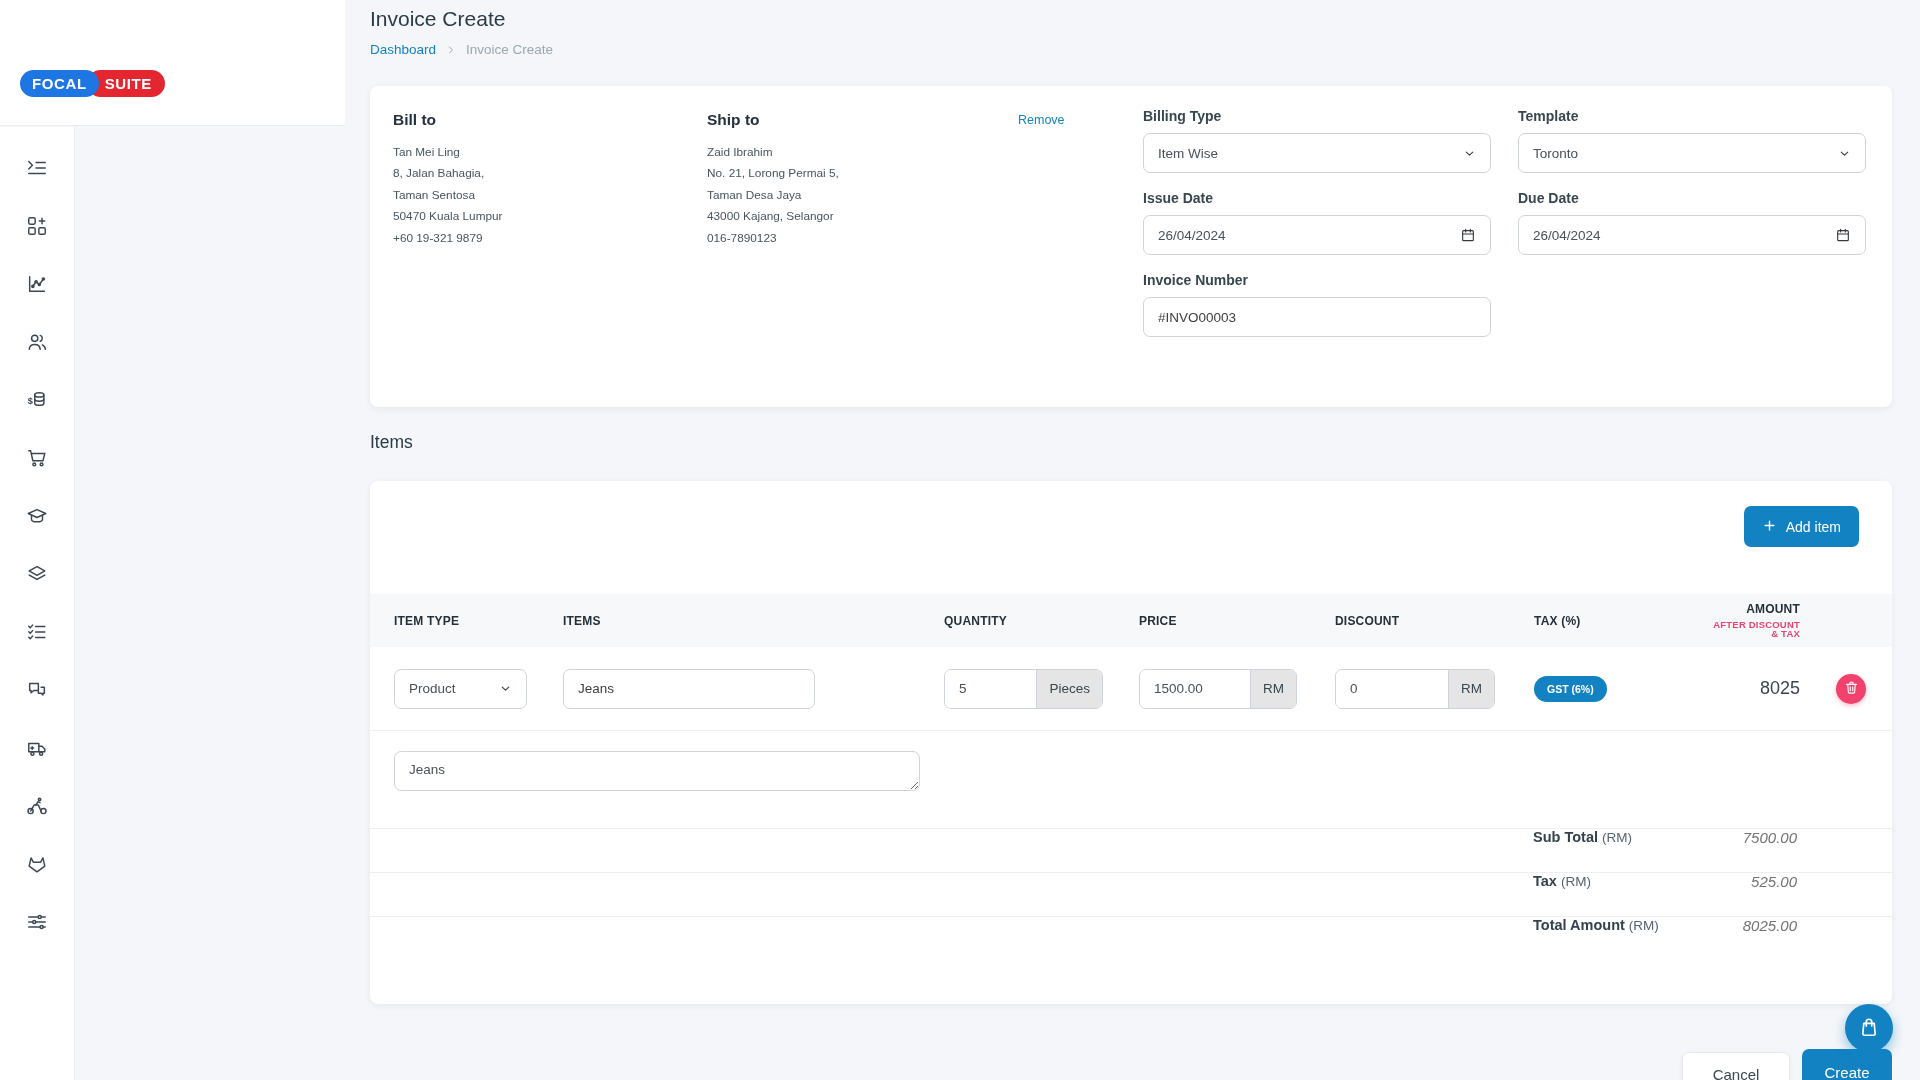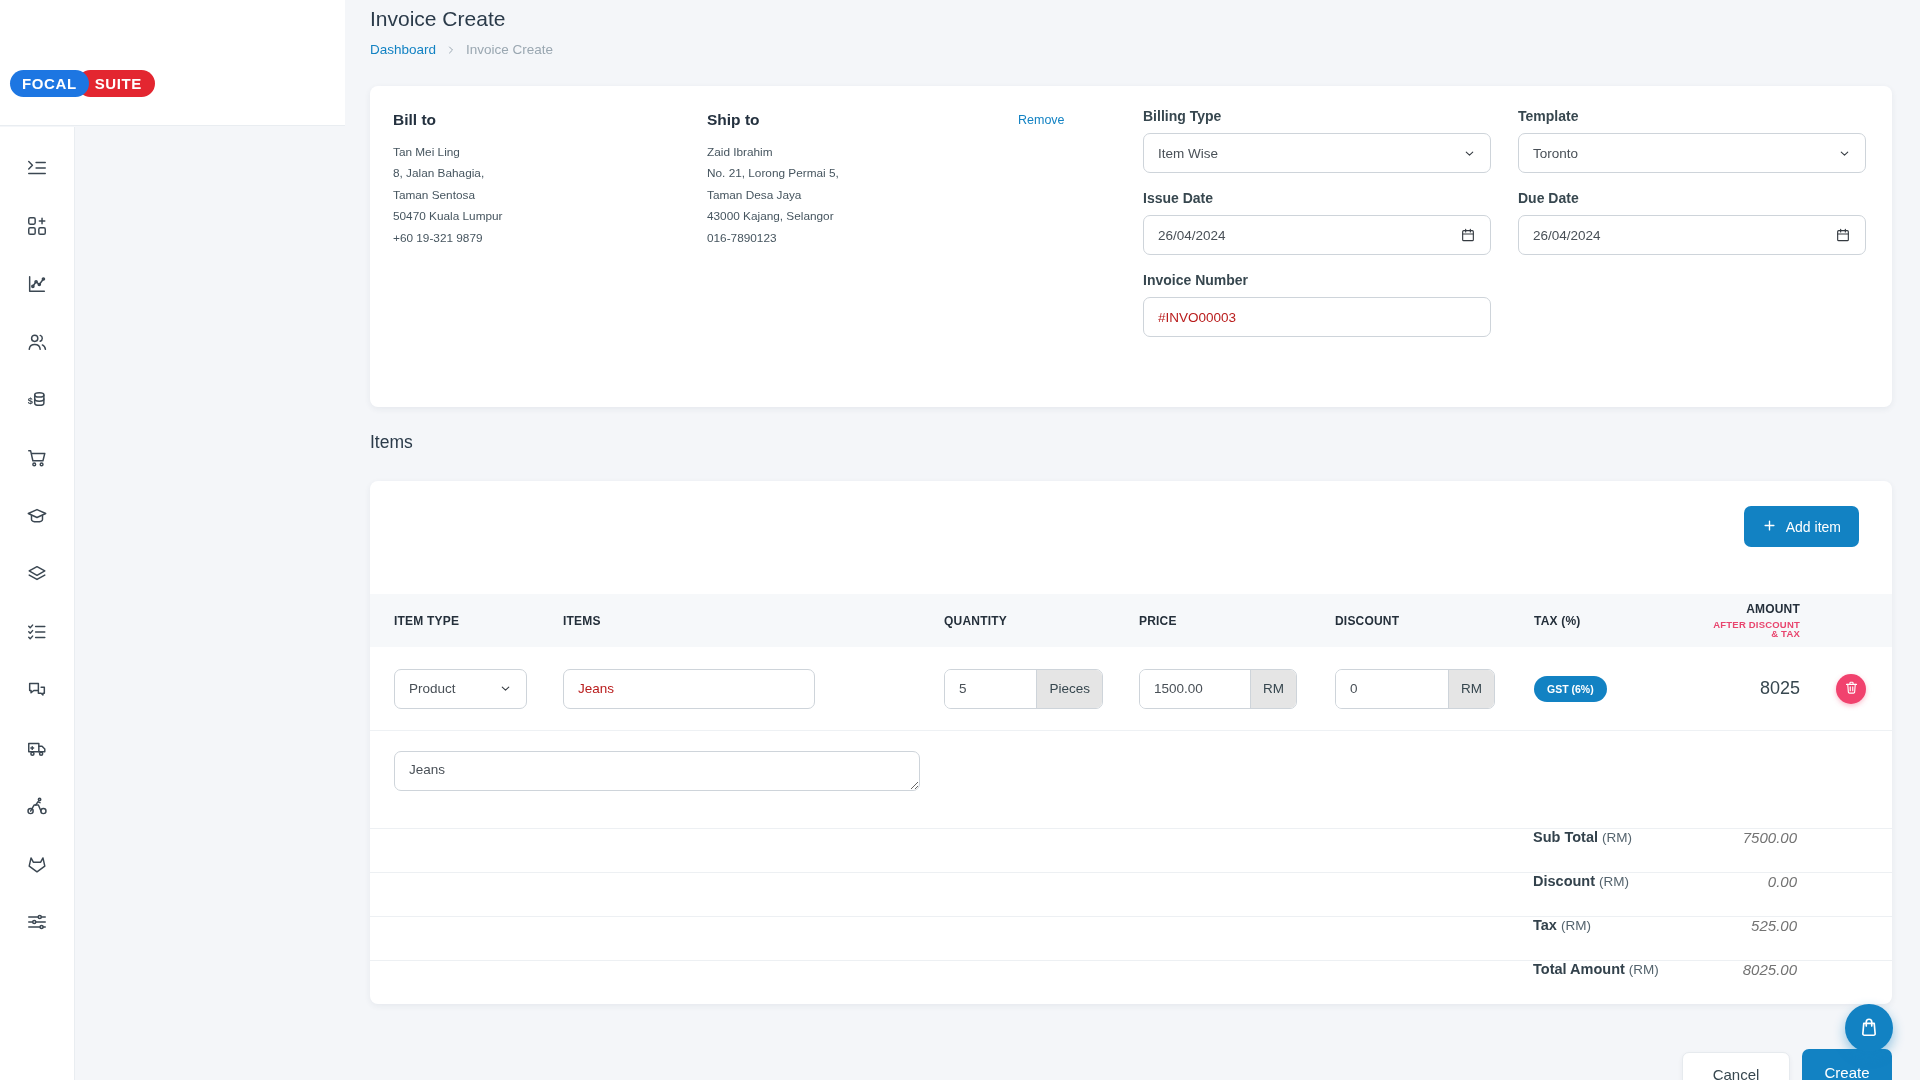--- a/index.html
+++ b/index.html
@@ -5,21 +5,21 @@
   * { margin:0; padding:0; box-sizing:border-box; }
   html,body { width:1920px; height:1080px; overflow:hidden; }
   body {
     position:relative;
     background:#f4f6f9;
     font-family:"Liberation Sans","DejaVu Sans",sans-serif;
     color:#37474f;
   }
   
   .sidebar-header{position:absolute;left:0;top:0;width:345px;height:126px;background:#fff;border-bottom:1px solid #e9edf1;z-index:5;}
-  .logo{position:absolute;left:10px;top:70px;display:flex;align-items:center;cursor:pointer;}
+  .logo{position:absolute;left:20px;top:70px;display:flex;align-items:center;cursor:pointer;}
   .logo-focal{background:#1d76e2;color:#fff;font-weight:bold;font-size:15px;letter-spacing:.6px;padding:5px 12px;border-radius:15px;position:relative;z-index:2;}
   .logo-suite{background:#e32630;color:#fff;font-weight:bold;font-size:15px;letter-spacing:.6px;padding:5px 13px 5px 18px;border-radius:15px;margin-left:-12px;}
   .rail{position:absolute;left:0;top:127px;width:75px;height:953px;background:#fff;border-right:1px solid #e9edf1;display:flex;flex-direction:column;align-items:center;padding-top:29px;gap:34px;z-index:4;}
   .rail-item{width:24px;height:24px;background:none;border:none;color:#3b4752;cursor:pointer;display:flex;align-items:center;justify-content:center;}
   .rail-item svg{display:block;}
   
   .page-title{position:absolute;left:370px;top:7px;font-size:21px;font-weight:500;color:#2b3b4a;}
   .breadcrumb{position:absolute;left:370px;top:42px;display:flex;align-items:center;gap:9px;font-size:13.5px;}
   .crumb-link{color:#1282c3;cursor:pointer;text-decoration:none;}
   .crumb-sep{display:flex;align-items:center;color:#9aa7b1;}
@@ -29,21 +29,21 @@
   .card-billing{left:370px;top:86px;width:1522px;height:321px;}
   .addr{position:absolute;top:25px;width:300px;}
   .addr-bill{left:23px;}  .addr-ship{left:337px;}
   .addr-heading{font-size:15.5px;font-weight:bold;color:#24313f;margin-bottom:13px;}
   .addr-line{font-size:11.8px;color:#46555f;line-height:21.4px;}
   .remove-link{position:absolute;left:648px;top:27px;font-size:12.5px;color:#1282c3;cursor:pointer;background:none;border:none;font-family:inherit;}
   .fields{position:absolute;left:773px;top:22px;width:723px;display:grid;grid-template-columns:348px 348px;column-gap:27px;row-gap:17px;}
   .field-label{display:block;font-size:14px;font-weight:bold;color:#37474f;margin-bottom:9px;}
   .control{height:40px;border:1px solid #ced4da;border-radius:7px;background:#fff;display:flex;align-items:center;padding:0 14px;font-size:13.5px;color:#495057;cursor:pointer;}
   .control .grow{flex:1;}
-  .text-input{width:100%;height:40px;border:1px solid #ced4da;border-radius:7px;padding:0 14px;font-size:13.5px;color:#b91c1c;font-family:inherit;outline:none;}
+  .text-input{width:100%;height:40px;border:1px solid #ced4da;border-radius:7px;padding:0 14px;font-size:13.5px;color:#404040;font-family:inherit;outline:none;}
   .chev{color:#343a40;display:flex;}
   .cal{color:#343a40;display:flex;}
   
   .items-heading{position:absolute;left:370px;top:432px;font-size:17.5px;font-weight:500;color:#2b3b4a;}
   .card-items{left:370px;top:481px;width:1522px;height:523px;overflow:hidden;}
   .add-item-btn{position:absolute;right:33px;top:25px;height:41px;padding:0 18px;background:#1282c3;color:#fff;border:none;border-radius:7px;font-size:14px;font-family:inherit;display:flex;align-items:center;gap:9px;cursor:pointer;}
   .tgrid{display:grid;grid-template-columns:169px 381px 195px 196px 199px 178px 1fr;padding:0 26px 0 24px;align-items:center;width:100%;}
   .thead{position:absolute;left:0;top:113px;height:53px;background:#f6f8fa;}
   .th{font-size:12px;font-weight:bold;color:#25303b;letter-spacing:.2px;}
   .th-amount{text-align:right;padding-right:66px;line-height:1;}
@@ -364,24 +364,20 @@
   </div>
 
   <textarea class="desc-area" style="">Jeans</textarea>
 
   <div class="totals">
     <div class="trow">
       <span class="tlabel"><span>Sub Total</span> <span class="tunit">(RM)</span></span>
       <span class="tvalue">7500.00</span>
     </div>
     <div class="trow">
-      <span class="tlabel"><span>Discount</span> <span class="tunit">(RM)</span></span>
-      <span class="tvalue">0.00</span>
-    </div>
-    <div class="trow">
       <span class="tlabel"><span>Tax</span> <span class="tunit">(RM)</span></span>
       <span class="tvalue">525.00</span>
     </div>
     <div class="trow">
       <span class="tlabel"><span>Total Amount</span> <span class="tunit">(RM)</span></span>
       <span class="tvalue">8025.00</span>
     </div>
   </div>
 </section>
 

